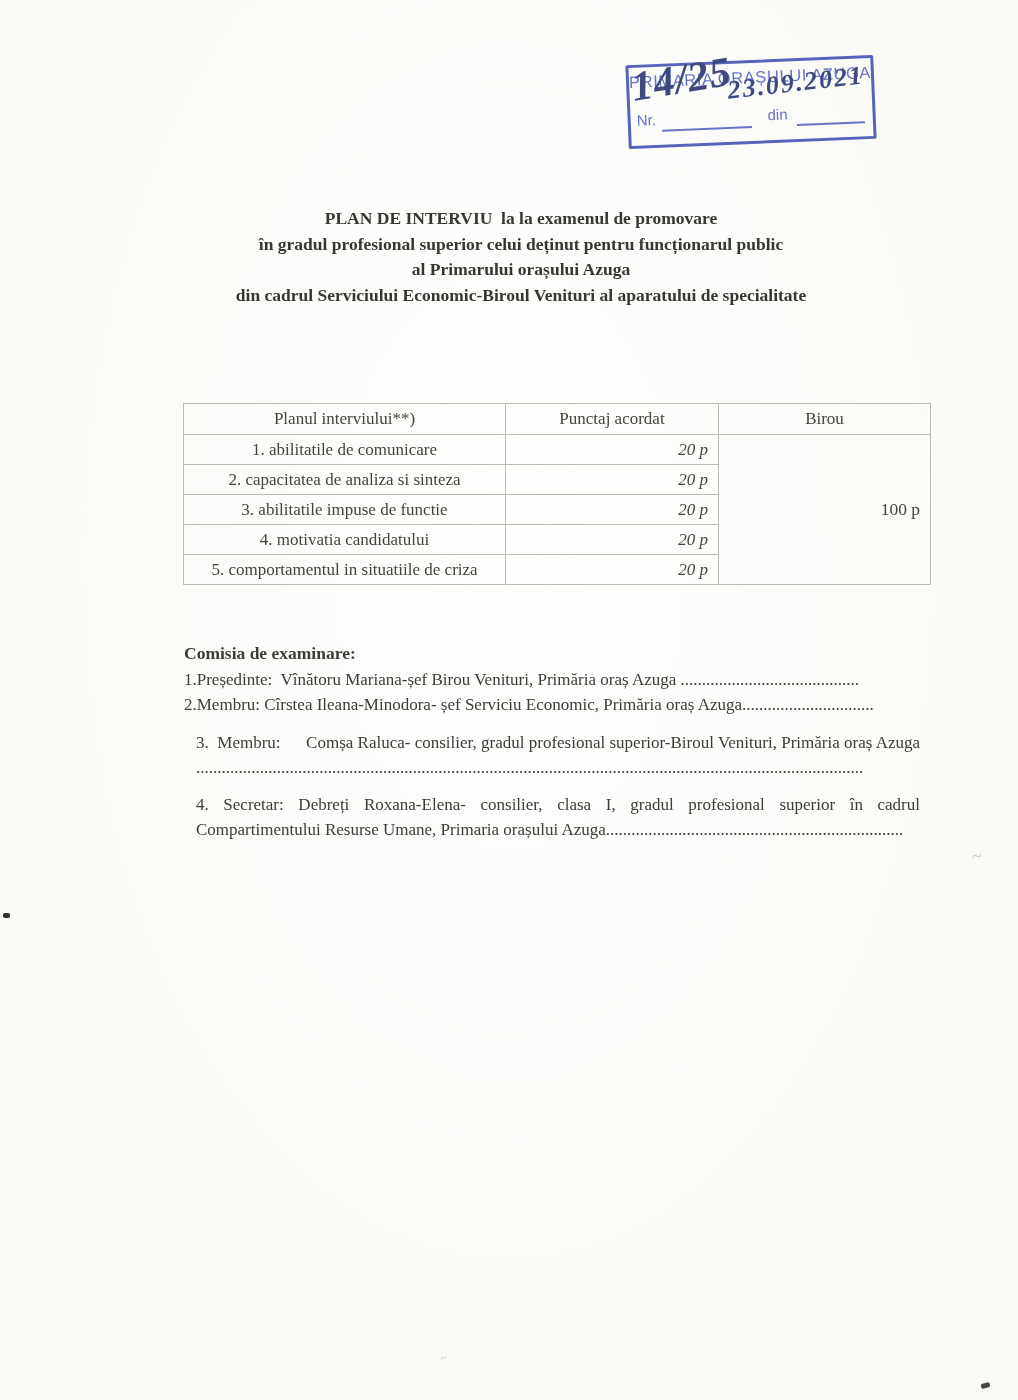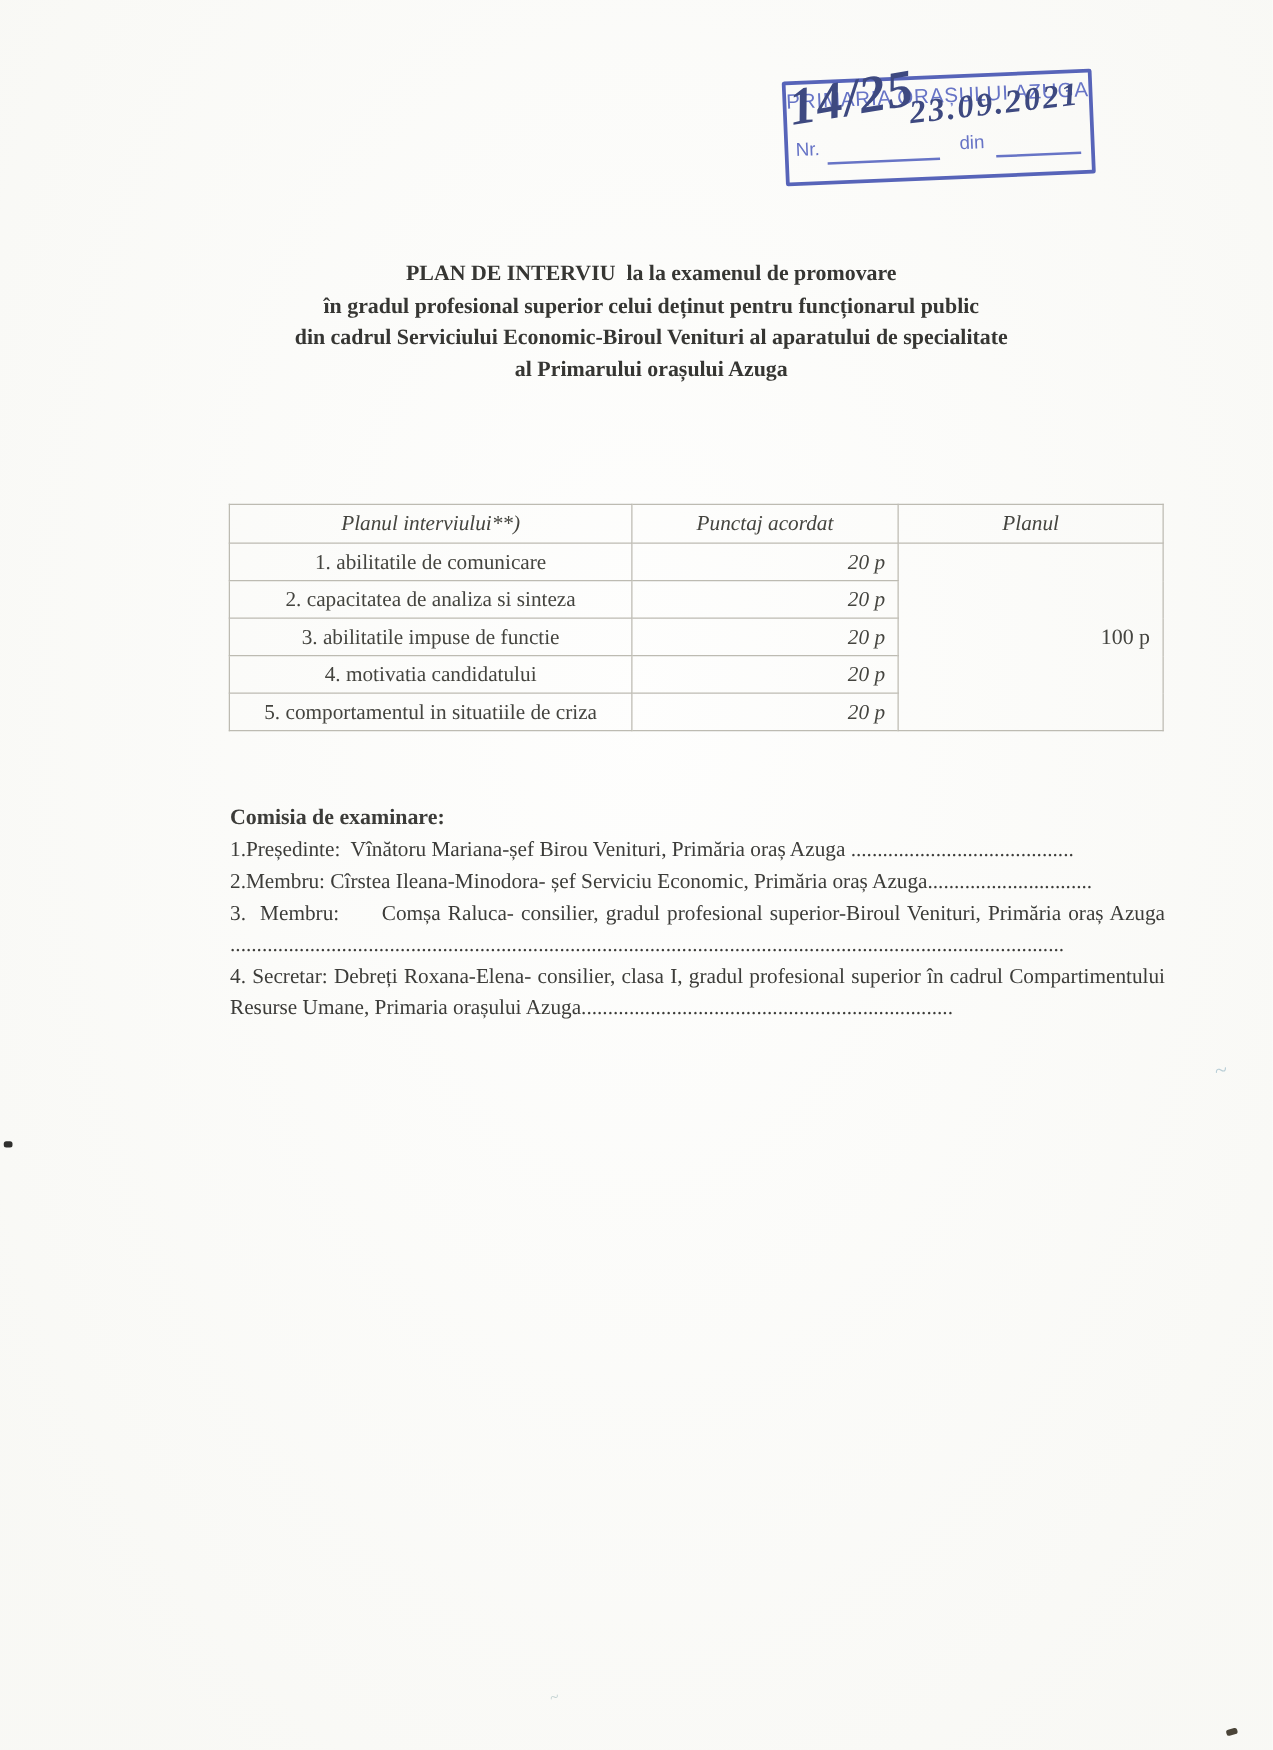--- a/index.html
+++ b/index.html
@@ -68,35 +68,35 @@
   
   .plan-table{
     position:absolute;left:183px;top:403px;width:747px;
     border-collapse:collapse;table-layout:fixed;
     font-size:17px;color:#44443f;
   }
   .plan-table th,.plan-table td{
     border:1px solid #bdbbb2;padding:3px 10px;font-weight:normal;
     line-height:23px;vertical-align:top;background:transparent;text-align:center;
   }
-  .plan-table th{text-align:center;height:24px;font-style:italic;}
+  .plan-table th{text-align:center;height:24px;}
   .plan-table td.points{text-align:right;font-style:italic;}
   .plan-table td.total-cell{text-align:right;vertical-align:middle;font-size:17.5px;}
   .col-plan{width:322px;}
   .col-points{width:213px;}
   .col-total{width:212px;}
 
   
   .commission{
     position:absolute;left:184px;top:641px;width:748px;
     font-size:17px;line-height:25.2px;color:#3c3c39;
   }
   .commission-heading{font-weight:bold;margin:0 0 1px 0;font-size:17.5px;}
   .member-line{margin:0;white-space:nowrap;overflow:hidden;width:735px;}
-  .member-par{margin:0;text-align:justify;}
+  .member-par{margin:12px;text-align:justify;}
 
   
   .artifact{position:absolute;pointer-events:none;}
   .art-dot-left{left:3px;top:913px;width:7px;height:5px;background:#30302e;border-radius:2px;}
   .art-speck-br{left:981px;top:1383px;width:9px;height:5px;background:#4a4438;border-radius:2px;transform:rotate(-15deg);}
   .art-tilde{left:972px;top:846px;color:#aac4cf;font-size:18px;transform:rotate(-10deg);opacity:.8;}
   .art-smudge{left:440px;top:1350px;color:#9fb8ba;font-size:13px;transform:rotate(-18deg);opacity:.65;}
 </style>
 </head>
 <body>
@@ -109,35 +109,35 @@
     <div class="stamp-line-nr"></div>
     <div class="stamp-din">din</div>
     <div class="stamp-line-din"></div>
     <div class="hw-number">14/25</div>
     <div class="hw-date">23.09.2021</div>
   </div>
 
   <div class="title-block">
     <div>PLAN DE INTERVIU&nbsp; la la examenul de promovare</div>
     <div>în gradul profesional superior celui deținut pentru funcționarul public</div>
+    <div>al Primarului orașului Azuga</div>
     <div>din cadrul Serviciului Economic-Biroul Venituri al aparatului de specialitate</div>
-    <div>al Primarului orașului Azuga</div>
   </div>
 
   <table class="plan-table">
     <colgroup>
       <col class="col-plan">
         <col class="col-points">
         <col class="col-total">
     </colgroup>
     <thead>
       <tr>
         <th>Planul interviului**)</th>
         <th>Punctaj acordat</th>
-        <th>Planul</th>
+        <th>Birou</th>
       </tr>
     </thead>
     <tbody>
       <tr>
         <td>1. abilitatile de comunicare</td>
         <td class="points">20 p</td>
         <td class="total-cell" rowspan="5">100 p</td>
       </tr>
       <tr>
         <td>2. capacitatea de analiza si sinteza</td>

